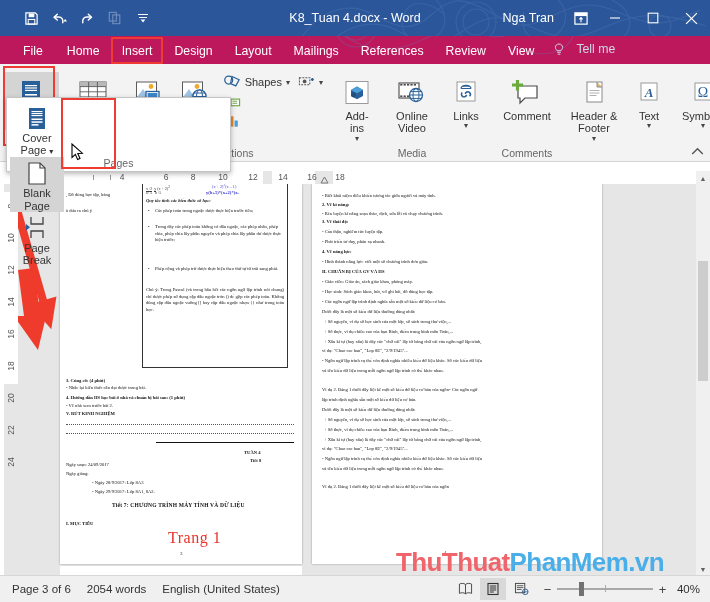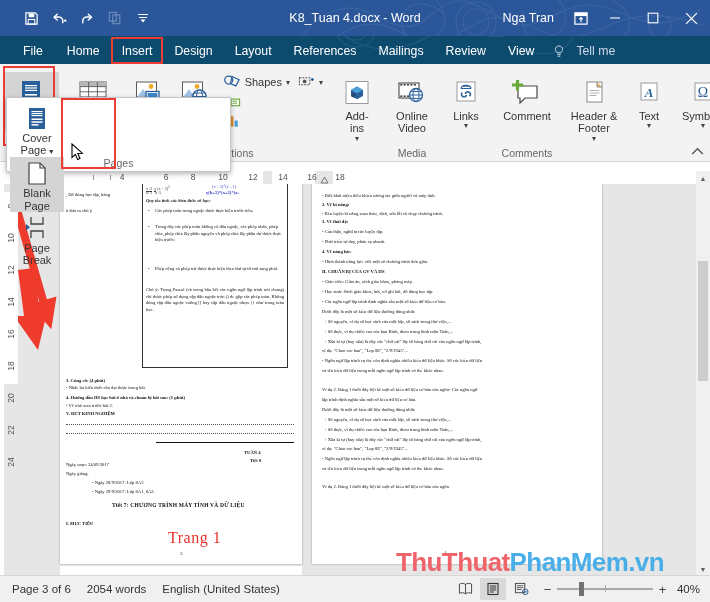--- a/index.html
+++ b/index.html
@@ -30,21 +30,21 @@
     position:absolute;left:0;right:0;text-align:center;color:#fff;
     font-size:12.5px;z-index:2;pointer-events:none;white-space:nowrap;
   }
   .tb-right{margin-left:auto;display:flex;align-items:center;z-index:2;}
   .username{color:#fff;font-size:12.5px;padding-right:12px;white-space:nowrap;}
   .ribbon-display{width:30px;height:30px;display:flex;align-items:center;justify-content:center;}
   .wbtn{width:38px;height:32px;display:flex;align-items:center;justify-content:center;color:#fff;}
 
   
   .tabbar{
-    position:relative;height:28px;background:#0c4a6e;display:flex;align-items:flex-end;overflow:hidden;
+    position:relative;height:28px;background:#be185d;display:flex;overflow:hidden;
   }
   .tabbar .swirl{position:absolute;inset:-36px 0 0 0;opacity:.28;pointer-events:none;}
   .tabs{display:flex;align-items:flex-end;height:28px;z-index:2;padding-left:10px;}
   .tab{
     color:#fff;font-size:12.3px;padding:0 11px;height:26px;line-height:26px;white-space:nowrap;
   }
   .tab.file{padding:0 13px;}
   .tab-wrap{position:relative;}
   .tab-highlight{
     position:absolute;left:0;top:-1px;width:100%;height:27px;
@@ -298,22 +298,22 @@
 
     <div class="tabs">
       <div class="tab file">File</div>
       <div class="tab">Home</div>
       <div class="tab-wrap">
         <div class="tab">Insert</div>
         <div class="tab-highlight"></div>
       </div>
       <div class="tab">Design</div>
       <div class="tab">Layout</div>
+      <div class="tab">Mailings</div>
       <div class="tab">References</div>
-      <div class="tab">Mailings</div>
       <div class="tab">Review</div>
       <div class="tab">View</div>
     </div>
 
     <div class="tellme">
       <svg width="10" height="13" viewBox="0 0 10 13">
           <path d="M5 1C2.8 1 1.4 2.6 1.4 4.4c0 1.5 1.2 2.4 1.6 3.3h4c.4-.9 1.6-1.8 1.6-3.3C8.6 2.6 7.2 1 5 1z" fill="none" stroke="#cfd9ea" stroke-width="1"></path>
           <path d="M3.2 9.3h3.6M3.7 11.2h2.6" stroke="#cfd9ea" stroke-width="1"></path>
         </svg>
       <span>Tell me</span>

